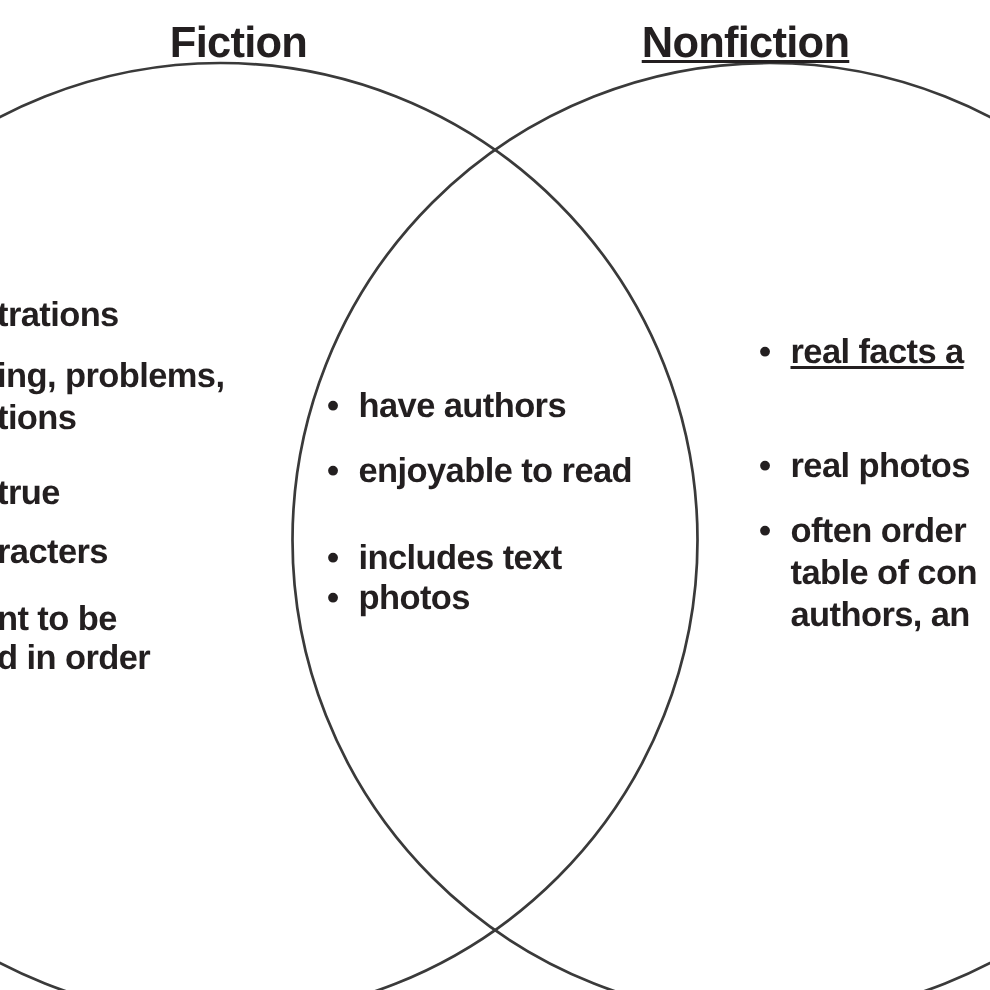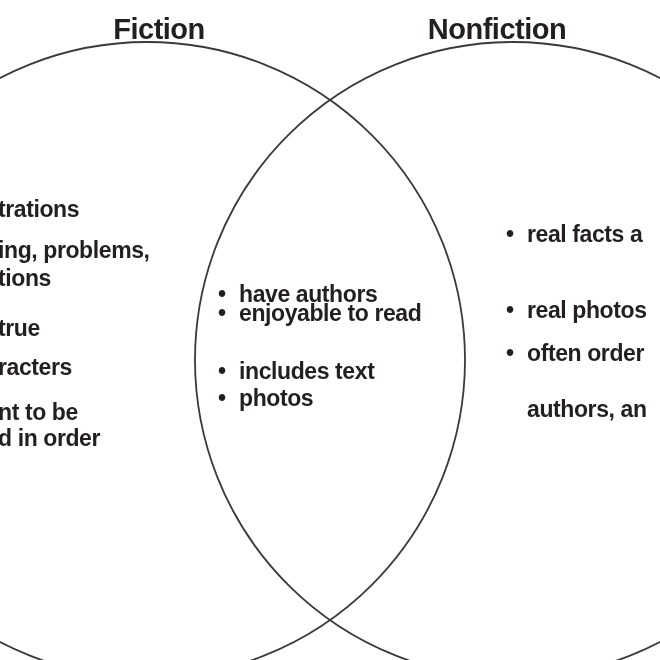--- a/index.html
+++ b/index.html
@@ -31,21 +31,21 @@
     position: absolute;
     top: 13px;
     font-size: 29px;
     font-weight: bold;
     letter-spacing: -0.5px;
     color: #231f20;
     white-space: nowrap;
     transform: translateX(-50%);
   }
   .title-left  { left: 159px; }
-  .title-right { left: 497px; }
+  .title-right { left: 497px; text-decoration: underline; }
 
   .line {
     position: absolute;
     font-size: 23px;
     font-weight: bold;
     letter-spacing: -0.4px;
     line-height: 28px;
     color: #231f20;
     white-space: nowrap;
   }
@@ -58,28 +58,28 @@
   .lf { left: -2px; }
   .lf1 { top: 195px; }
   .lf2 { top: 236px; }
   .lf3 { top: 264px; }
   .lf4 { top: 314px; }
   .lf5 { top: 353px; }
   .lf6 { top: 398px; }
   .lf7 { top: 424px; }
   
   .md { left: 218px; }
-  .md1 { top: 256px; margin-top: 24px; }
+  .md1 { top: 256px; }
   .md2 { top: 299px; }
   .md3 { top: 357px; }
   .md4 { top: 384px; }
   
   .rt  { left: 506px; }
   .rti { left: 527px; }
-  .rt1 { top: 220px; }
+  .rt1 { top: 220px; text-decoration: underline; }
   .rt2 { top: 248px; }
   .rt3 { top: 296px; }
   .rt4 { top: 339px; }
   .rt5 { top: 367px; }
   .rt6 { top: 395px; }
 </style>
 </head>
 <body>
 
 <div class="canvas">
@@ -101,15 +101,16 @@
   <div class="line lf lf7">d in order</div>
 
   <div class="line md md1"><span class="bullet">•</span><span>have authors</span></div>
   <div class="line md md2"><span class="bullet">•</span><span>enjoyable to read</span></div>
   <div class="line md md3"><span class="bullet">•</span><span>includes text</span></div>
   <div class="line md md4"><span class="bullet">•</span><span>photos</span></div>
 
   <div class="line rt rt1"><span class="bullet">•</span><span>real facts a</span></div>
   <div class="line rt rt3"><span class="bullet">•</span><span>real photos</span></div>
   <div class="line rt rt4"><span class="bullet">•</span><span>often order</span></div>
+  <div class="line rti rt5">table of con</div>
   <div class="line rti rt6">authors, an</div>
 
 </div>
 
 </body></html>

